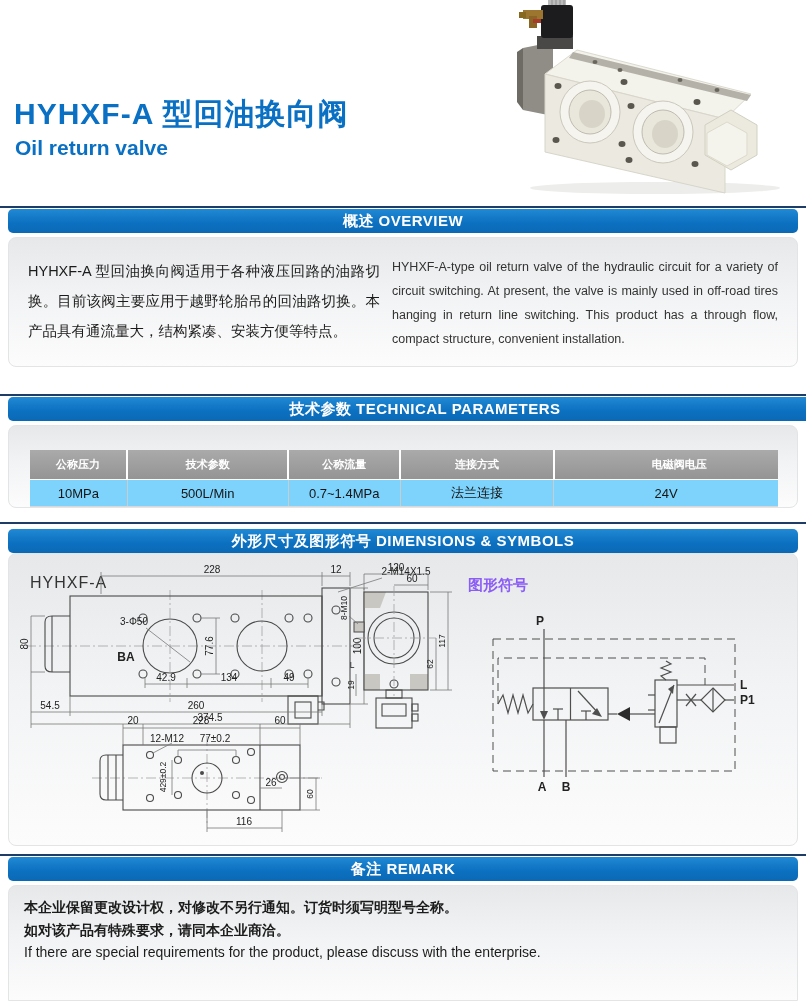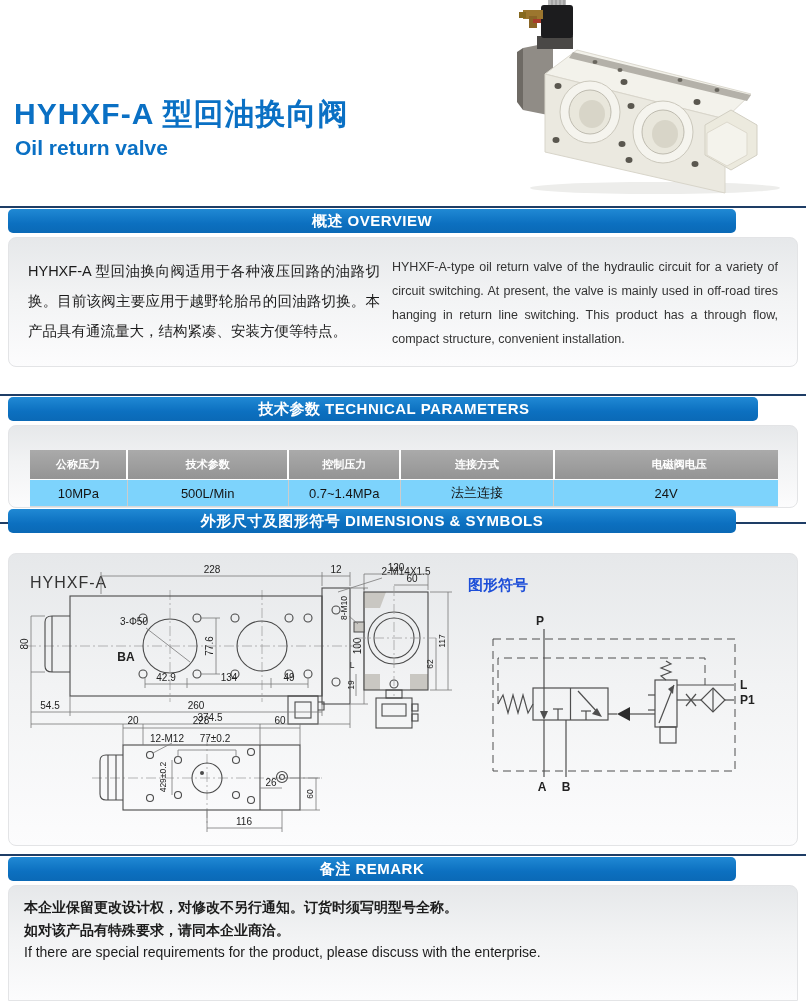--- a/index.html
+++ b/index.html
@@ -5,21 +5,21 @@
   html,body{margin:0;padding:0;}
   body{
     width:806px;height:1001px;position:relative;background:#ffffff;
     font-family:"Liberation Sans","DejaVu Sans",sans-serif;overflow:hidden;
   }
   .abs{position:absolute;}
   .title-zh{left:14px;top:94px;font-size:30px;font-weight:bold;color:#0a70c4;letter-spacing:1px;white-space:nowrap;}
   .title-en{left:15px;top:136px;font-size:21px;font-weight:bold;color:#0a70c4;}
   .hairline{left:0;width:806px;height:2px;background:#1e3d66;}
   .bar{
-    left:8px;width:728px;height:24px;border-radius:5px;
+    left:8px;width:790px;height:24px;border-radius:5px;
     background:linear-gradient(180deg,#2089d4 0%,#0c70c0 60%,#0a69b6 100%);
     color:#ffffff;font-weight:bold;font-size:15px;letter-spacing:0.5px;
     display:flex;align-items:center;justify-content:center;
   }
   .panel{
     left:8px;width:790px;border-radius:8px;
     background:linear-gradient(180deg,#e6e8ea 0%,#f2f3f4 45%,#fcfcfd 100%);
     border:1px solid #e3e4e6;box-sizing:border-box;
   }
   .zh-par{left:28px;top:256px;width:352px;font-size:14.5px;line-height:30px;color:#1b1b1b;text-align:justify;}
@@ -29,21 +29,21 @@
     background:linear-gradient(180deg,#aaaaaa,#949494);color:#fff;font-size:11px;font-weight:bold;
     height:27px;border-right:2px solid #ffffff;border-bottom:1px solid #fff;
   }
   .ptable th:last-child{border-right:none;padding-left:27px;}
   .ptable td{
     background:#7dd3fc;color:#141414;font-size:13px;text-align:center;height:24px;
     border-right:1px solid #cccccc;border-bottom:1px solid #d8d8d8;
   }
   .ptable td:last-child{border-right:none;}
   .model-label{left:30px;top:574px;font-size:16px;color:#333;letter-spacing:1px;}
-  .symbol-label{left:468px;top:576px;font-size:15px;font-weight:bold;color:#1d4ed8;}
+  .symbol-label{left:468px;top:576px;font-size:15px;font-weight:bold;color:#8b5cf6;}
   .remark-box{left:24px;top:896px;width:762px;color:#1c1c1c;}
   .remark-box .rzh{font-size:14px;font-weight:600;line-height:22.5px;}
   .remark-box .ren{font-size:14px;font-weight:400;line-height:22.5px;}
   svg text.dim{font-size:10px;fill:#222;font-family:"Liberation Sans","DejaVu Sans",sans-serif;}
   svg text.dims{font-size:8.5px;fill:#222;font-family:"Liberation Sans","DejaVu Sans",sans-serif;}
   svg text.port{font-size:12px;fill:#222;font-weight:bold;font-family:"Liberation Sans","DejaVu Sans",sans-serif;}
   svg .obj{stroke:#4a4a4a;stroke-width:1.1;fill:none;}
   svg .objf{stroke:#4a4a4a;stroke-width:1;fill:#c9c7c2;}
   svg .dimline{stroke:#787878;stroke-width:0.8;fill:none;}
   svg .cline{stroke:#9a9a9a;stroke-width:0.7;fill:none;stroke-dasharray:10 3 2 3;}
@@ -121,36 +121,36 @@
       <col style="width:13%">
       <col style="width:21.5%">
       <col style="width:15%">
       <col style="width:20.5%">
       <col style="width:30%">
     </colgroup>
   <tbody>
       <tr>
     <th>公称压力</th>
     <th>技术参数</th>
-    <th>控制压力</th>
+    <th>公称流量</th>
     <th>连接方式</th>
     <th>电磁阀电压</th>
   </tr>
   <tr>
     <td>10MPa</td>
     <td>500L/Min</td>
     <td>0.7~1.4MPa</td>
     <td>法兰连接</td>
     <td>24V</td>
   </tr>
 </tbody>
   </table>
 
 <div class="abs hairline" style="top:522px;"></div>
-<div class="abs bar" style="top:509px;">
+<div class="abs bar" style="top:529px;">
   <span>外形尺寸及图形符号 DIMENSIONS &amp; SYMBOLS</span>
 </div>
 <div class="abs panel" style="top:553px;height:293px;"></div>
 <div class="abs model-label">HYHXF-A</div>
 <div class="abs symbol-label">图形符号</div>
 
 <svg class="abs" style="left:18px;top:562px;" width="432" height="168" viewBox="0 0 432 168">
   <line class="cline" x1="8" y1="84" x2="342" y2="84"></line>
   <line class="cline" x1="152" y1="28" x2="152" y2="140"></line>
   <line class="cline" x1="244" y1="28" x2="244" y2="140"></line>

